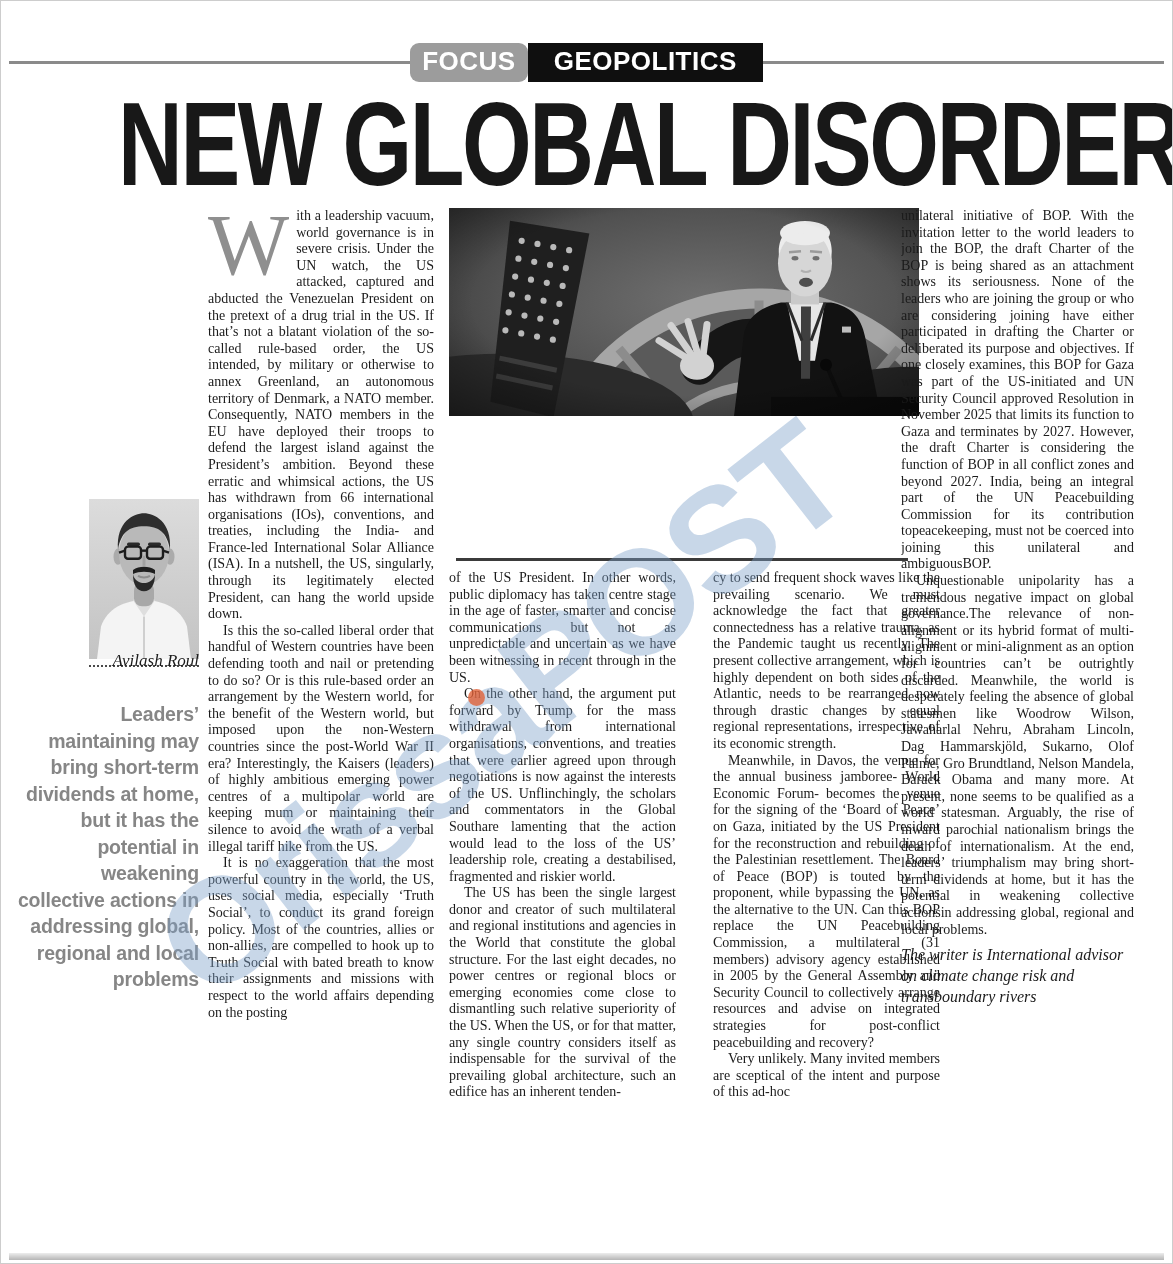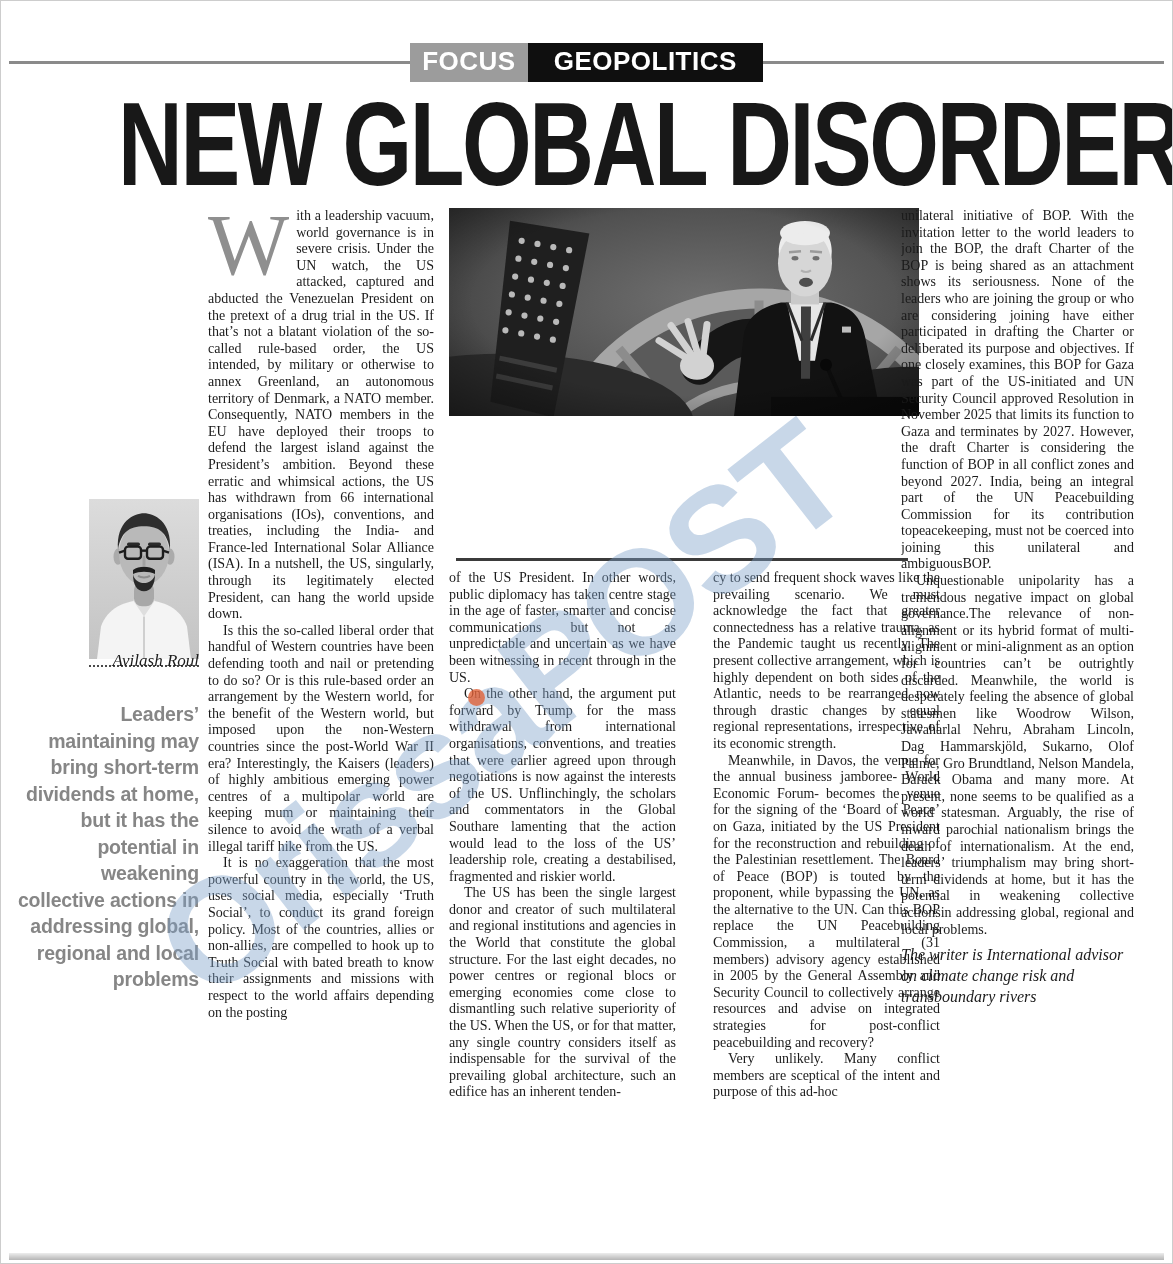--- a/index.html
+++ b/index.html
@@ -3,21 +3,21 @@
 <meta charset="utf-8">
 <style>
   html,body{margin:0;padding:0;background:#f4f4f4;}
   .page{position:relative;width:1173px;height:1264px;background:#fff;margin:0 auto;
         overflow:hidden;font-family:"Liberation Serif",serif;border:1px solid #cdcdcd;box-sizing:border-box;}
 
   
   .kicker-line{position:absolute;top:60px;left:8px;right:8px;height:3px;background:#8a8a8a;}
   .kicker{position:absolute;top:42px;left:0;right:0;display:flex;justify-content:center;z-index:3;
           font-family:"Liberation Sans",sans-serif;font-weight:bold;}
-  .kicker .focus{background:#9c9c9c;color:#fff;font-size:26px;padding:3px 12px 5px;letter-spacing:.5px;}
+  .kicker .focus{background:#9c9c9c;color:#fff;font-size:26px;padding:3px 12px 5px;letter-spacing:.5px;border-radius:9px;}
   .kicker .section{background:#0f0f0f;color:#fff;font-size:26px;padding:3px 26px 5px;letter-spacing:.5px;}
 
   
   .headline{position:absolute;top:86px;left:0;width:100%;text-align:center;z-index:2;
             font-family:"Liberation Sans",sans-serif;font-weight:bold;font-size:112px;line-height:.96;
             color:#181818;letter-spacing:-3px;white-space:nowrap;
             transform:scaleX(.8) scaleY(1.06);transform-origin:center top;}
 
   
   .author-photo{position:absolute;left:88px;top:498px;width:110px;height:160px;z-index:2;}
@@ -212,21 +212,21 @@
 
   <div class="col col2">
     <p>of the US President. In other words, public diplomacy has taken centre stage in the age of faster, smarter and concise communications but not as unpredictable and uncertain as we have been witnessing in recent through in the US.</p>
     <p class="ind">On the other hand, the argument put forward by Trump for the mass withdrawal from international organisations, conventions, and treaties that were earlier agreed upon through negotiations is now against the interests of the US. Unflinchingly, the scholars and commentators in the Global Southare lamenting that the action would lead to the loss of the US’ leadership role, creating a destabilised, fragmented and riskier world.</p>
     <p class="ind">The US has been the single largest donor and creator of such multilateral and regional institutions and agencies in the World that constitute the global structure. For the last eight decades, no power centres or regional blocs or emerging economies come close to dismantling such relative superiority of the US. When the US, or for that matter, any single country considers itself as indispensable for the survival of the prevailing global architecture, such an edifice has an inherent tenden-</p>
   </div>
 
   <div class="col col3">
     <p>cy to send frequent shock waves like the prevailing scenario. We must acknowledge the fact that greater connectedness has a relative trauma, as the Pandemic taught us recently. The present collective arrangement, which is highly dependent on both sides of the Atlantic, needs to be rearranged now through drastic changes by equal regional representations, irrespective of its economic strength.</p>
     <p class="ind">Meanwhile, in Davos, the venue for the annual business jamboree- World Economic Forum- becomes the venue for the signing of the ‘Board of Peace’ on Gaza, initiated by the US President for the reconstruction and rebuilding of the Palestinian resettlement. The Board of Peace (BOP) is touted by the proponent, while bypassing the UN, as the alternative to the UN. Can this BOP replace the UN Peacebuilding Commission, a multilateral (31 members) advisory agency established in 2005 by the General Assembly and Security Council to collectively arrange resources and advise on integrated strategies for post-conflict peacebuilding and recovery?</p>
-    <p class="ind">Very unlikely. Many conflict members are sceptical of the intent and purpose of this ad-hoc</p>
+    <p class="ind">Very unlikely. Many invited members are sceptical of the intent and purpose of this ad-hoc</p>
   </div>
 
   <div class="col col4">
     <p>unilateral initiative of BOP. With the invitation letter to the world leaders to join the BOP, the draft Charter of the BOP is being shared as an attachment shows its seriousness. None of the leaders who are joining the group or who are considering joining have either participated in drafting the Charter or deliberated its purpose and objectives. If one closely examines, this BOP for Gaza was part of the US-initiated and UN Security Council approved Resolution in November 2025 that limits its function to Gaza and terminates by 2027. However, the draft Charter is considering the function of BOP in all conflict zones and beyond 2027. India, being an integral part of the UN Peacebuilding Commission for its contribution topeacekeeping, must not be coerced into joining this unilateral and ambiguousBOP.</p>
     <p class="ind">Unquestionable unipolarity has a tremendous negative impact on global governance.The relevance of non-alignment or its hybrid format of multi-alignment or mini-alignment as an option for countries can’t be outrightly discarded. Meanwhile, the world is desperately feeling the absence of global statesmen like Woodrow Wilson, Jawaharlal Nehru, Abraham Lincoln, Dag Hammarskjöld, Sukarno, Olof Palme, Gro Brundtland, Nelson Mandela, Barack Obama and many more. At present, none seems to be qualified as a world statesman. Arguably, the rise of inward parochial nationalism brings the death of internationalism. At the end, leaders’ triumphalism may bring short-term dividends at home, but it has the potential in weakening collective actionsin addressing global, regional and local problems.</p>
     <div class="credit">The writer is International advisor on climate change risk and transboundary rivers</div>
   </div>
 
   <div class="watermark">OrissaPOST</div>
   <div class="watermark-dot"></div>

